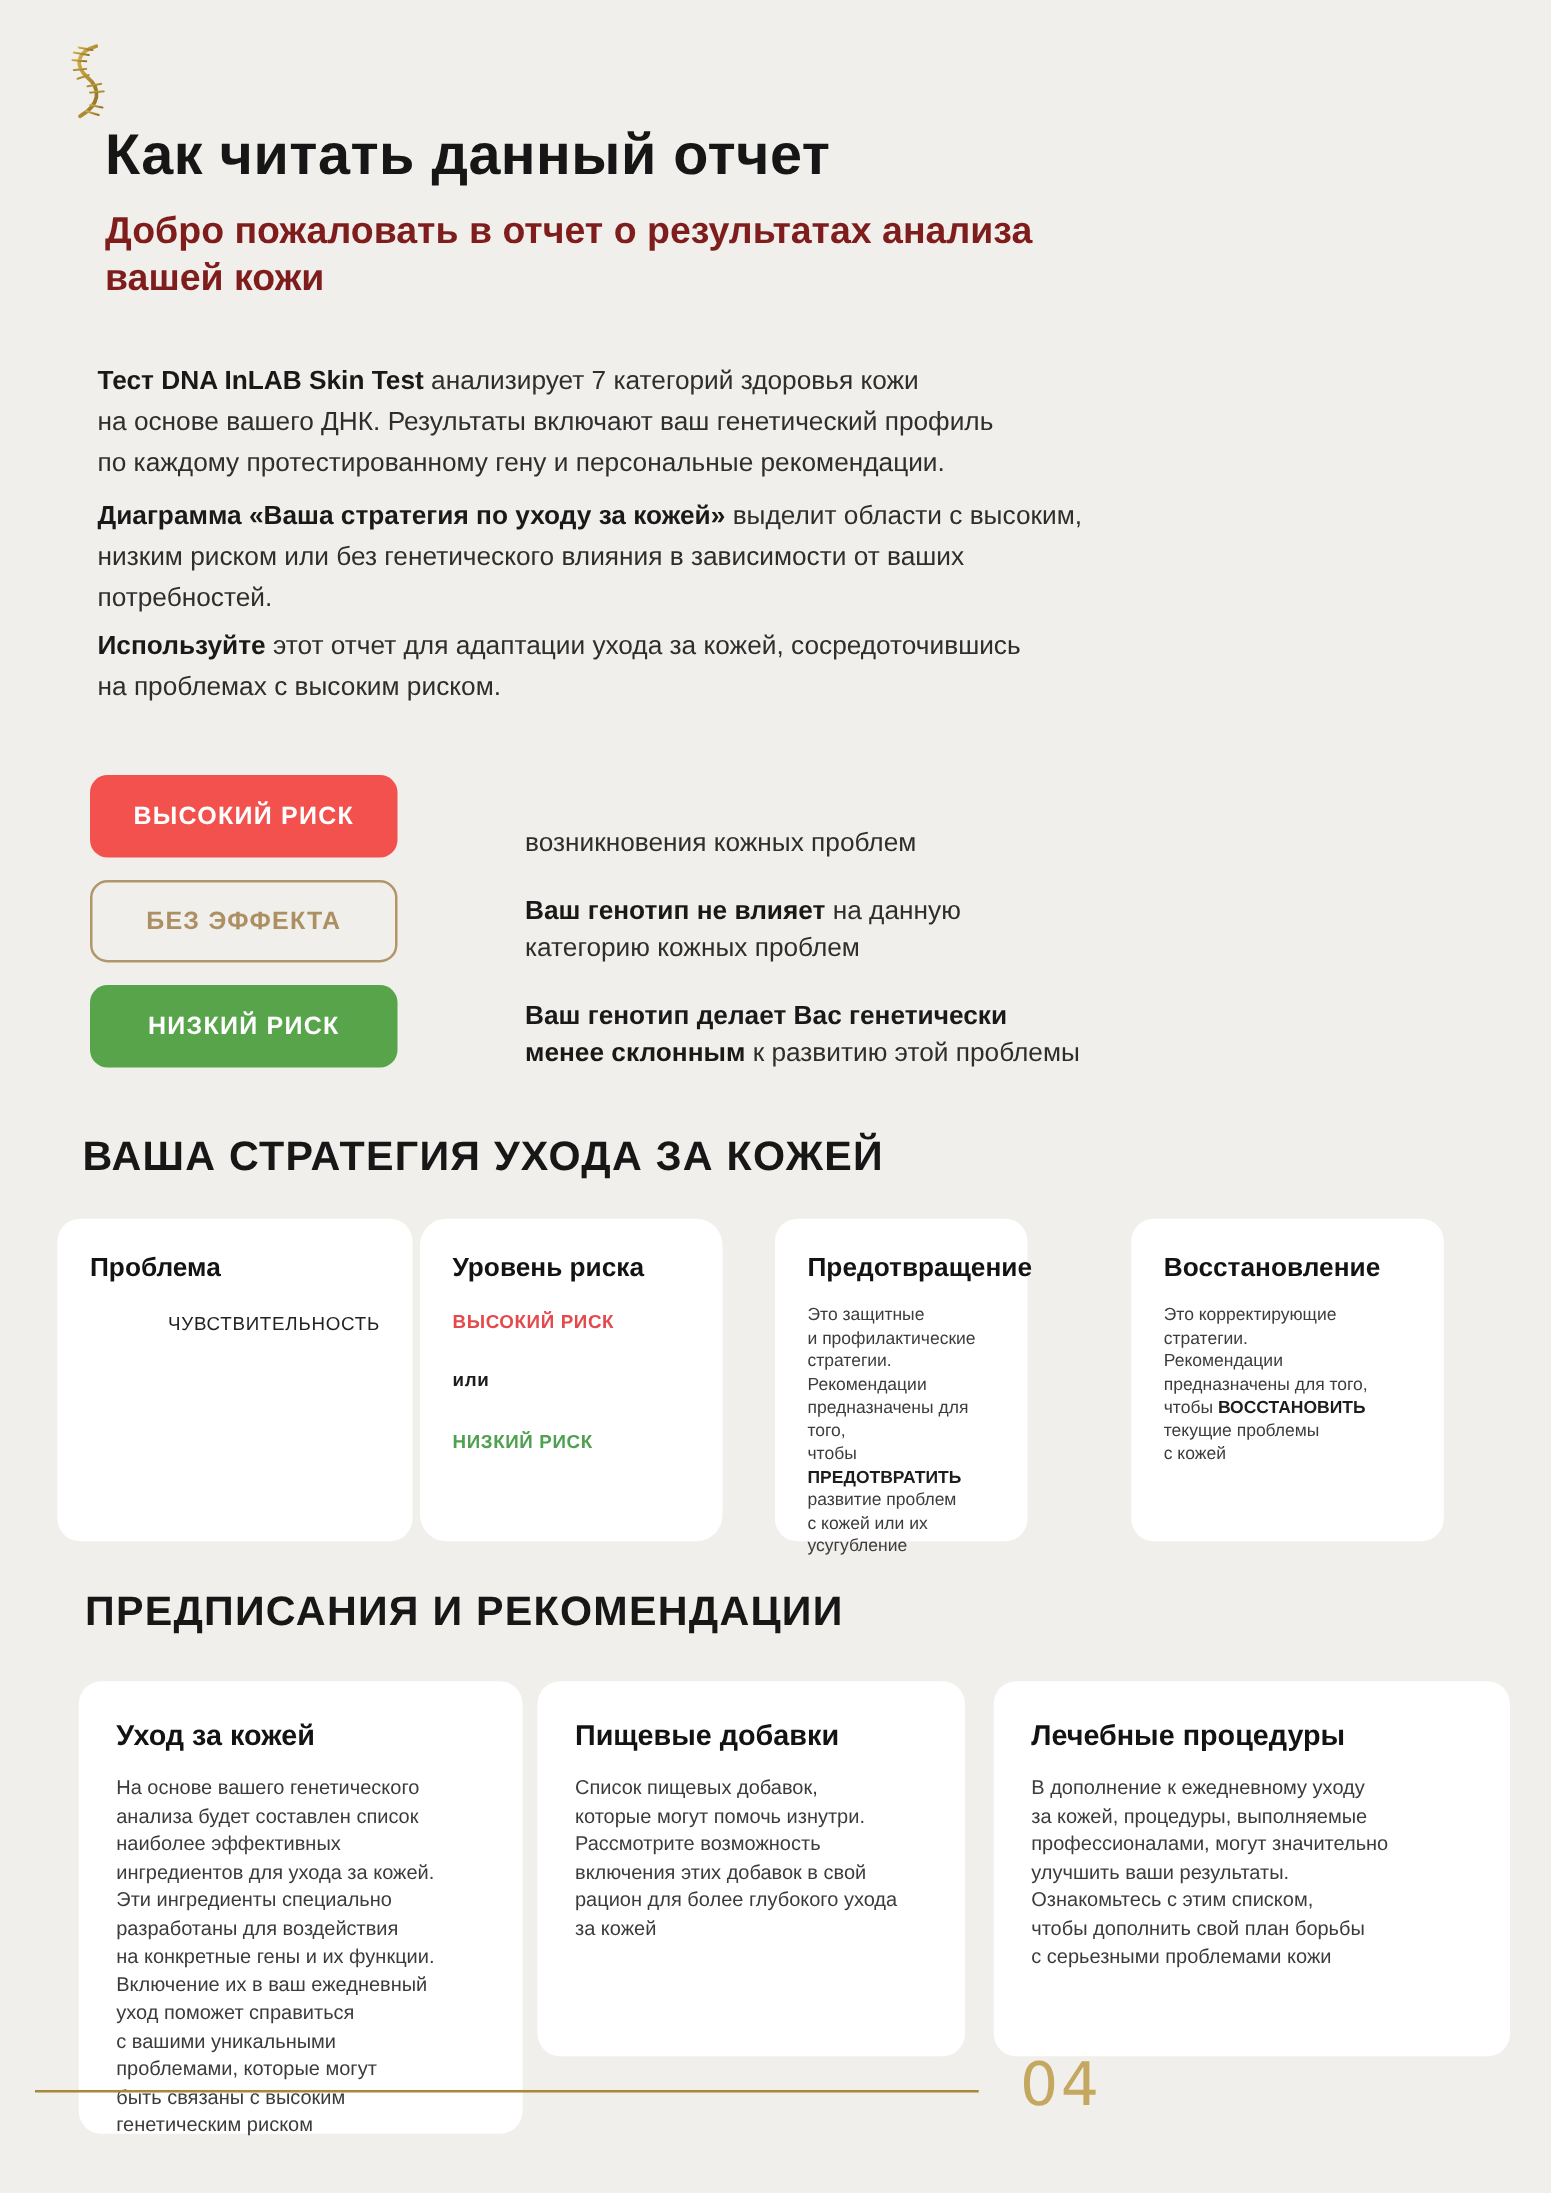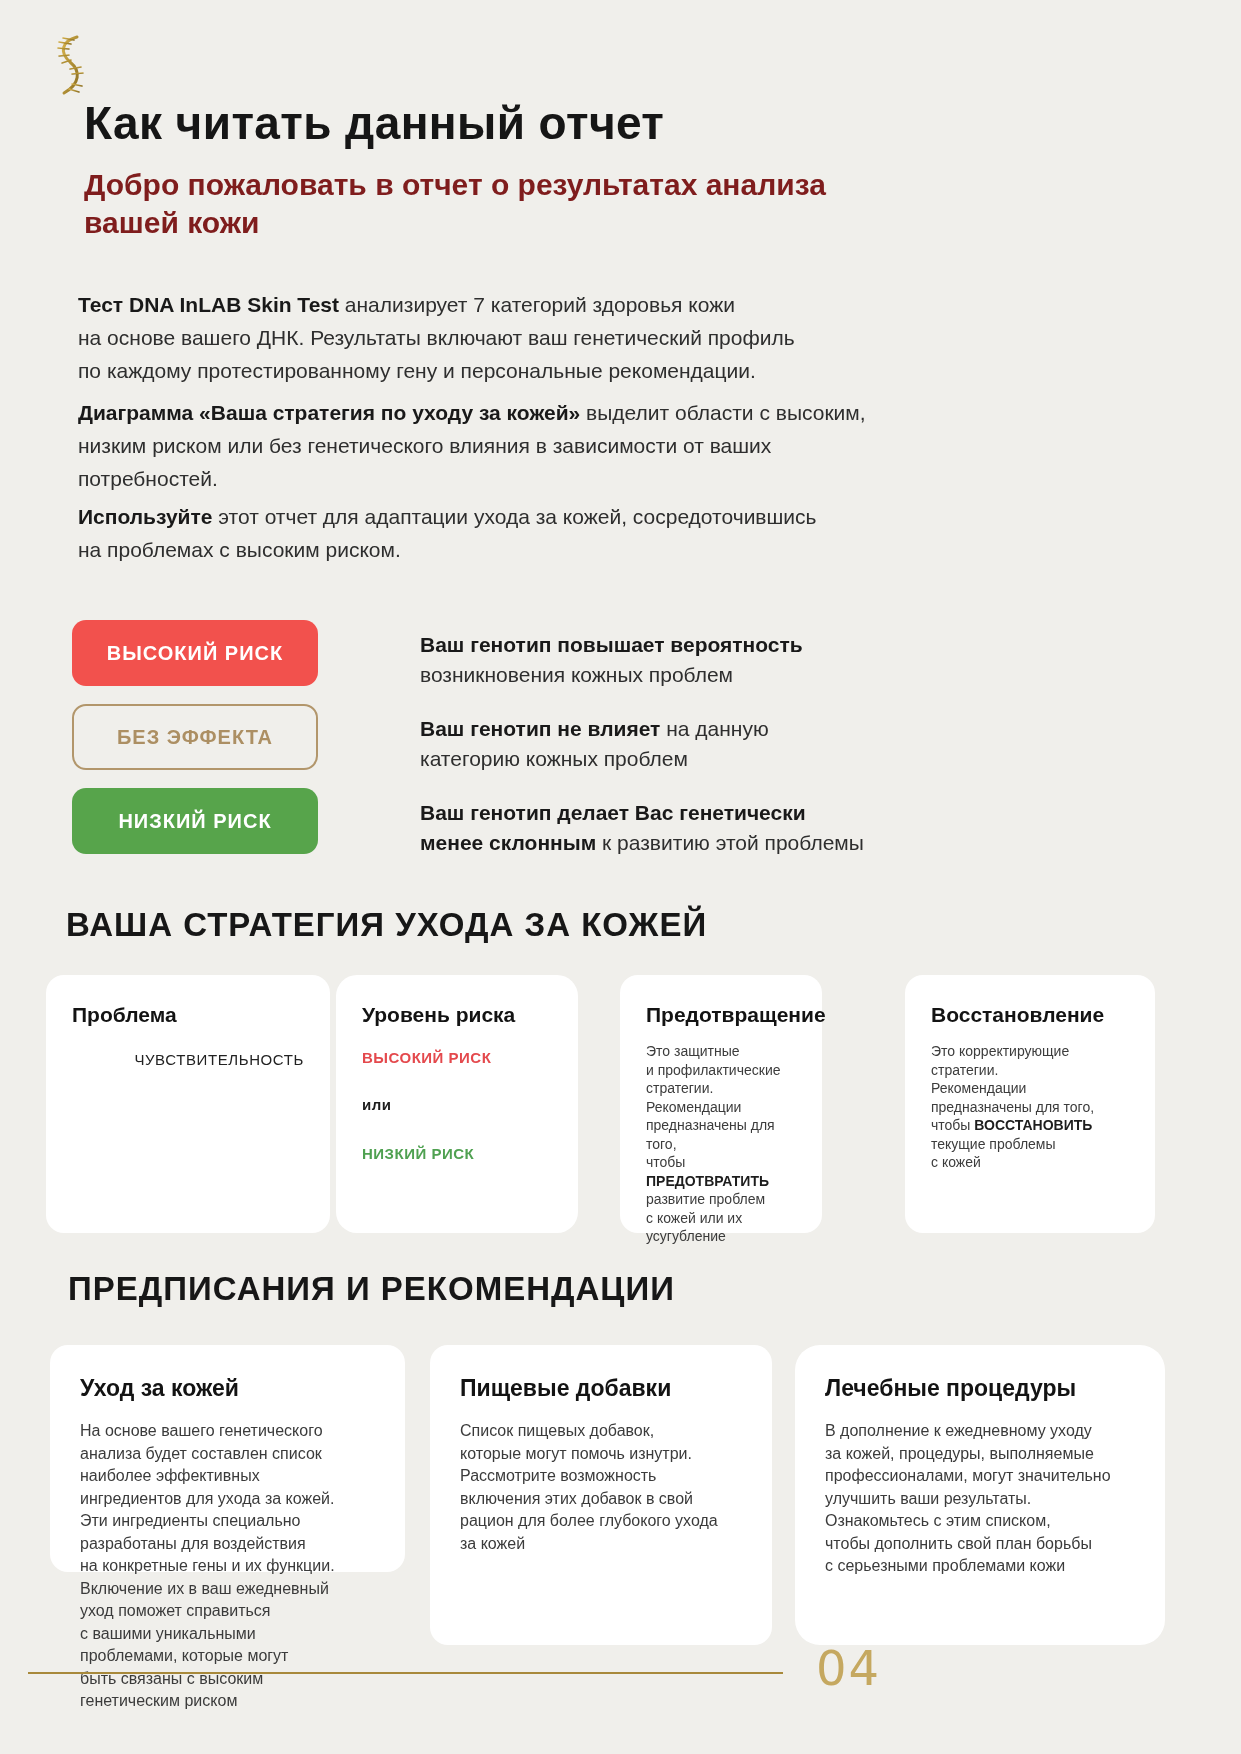--- a/index.html
+++ b/index.html
@@ -73,23 +73,23 @@
   .risk-line { font-size:15px; font-weight:700; letter-spacing:0.5px; }
   .risk-high { margin-top:22px; color:#E4494D; }
   .risk-or   { margin-top:30px; color:#1d1d1d; }
   .risk-low  { margin-top:32px; color:#4FA151; }
   .card-body1 {
     margin-top:15px; font-size:14px; line-height:18.5px; color:#3C3C3C;
   }
   .card-body1 .emph, .card-body2 .emph { font-weight:700; color:#1d1d1d; }
 
   .row2 { top:1345px; padding:30px; }
-  .c21 { left:50px;  width:355px; height:227px; }
+  .c21 { left:63px;  width:355px; height:362px; }
   .c22 { left:430px; width:342px; height:300px; }
-  .c23 { left:795px; width:370px; height:300px;border-radius:25px; }
+  .c23 { left:795px; width:413px; height:300px; }
   .card-title2 { font-size:23px; font-weight:700; color:#131313; }
   .card-body2 {
     margin-top:18px; font-size:16px; line-height:22.5px; color:#3B3B3B;
   }
 
   .footer-line {
     left:28px; top:1672px; width:755px; height:2px; background:#A8893B;
   }
   .page-number {
     left:816px; top:1640px;
@@ -136,21 +136,21 @@
 <p class="abs para pre p2"><span class="lead">Диаграмма «Ваша стратегия по уходу за кожей»</span><span> выделит области с высоким,
 низким риском или без генетического влияния в зависимости от ваших
 потребностей.</span></p>
 <p class="abs para pre p3"><span class="lead">Используйте</span><span> этот отчет для адаптации ухода за кожей, сосредоточившись
 на проблемах с высоким риском.</span></p>
 
 <div class="abs badge high">ВЫСОКИЙ РИСК</div>
 <div class="abs badge none">БЕЗ ЭФФЕКТА</div>
 <div class="abs badge low">НИЗКИЙ РИСК</div>
 
-<div class="abs legend-desc pre ld1"><span class="lead">Ваш генотип повышает вероятность</span><span>
+<div class="abs legend-desc pre ld1"><span>
 возникновения кожных проблем</span></div>
 <div class="abs legend-desc pre ld2"><span class="lead">Ваш генотип не влияет</span><span> на данную
 категорию кожных проблем</span></div>
 <div class="abs legend-desc pre ld3"><span class="lead">Ваш генотип делает Вас генетически
 менее склонным</span><span> к развитию этой проблемы</span></div>
 
 <div class="abs section-heading sh1">ВАША СТРАТЕГИЯ УХОДА ЗА КОЖЕЙ</div>
 
 <div class="abs card row1 c11">
   <div class="card-title1">Проблема</div>

